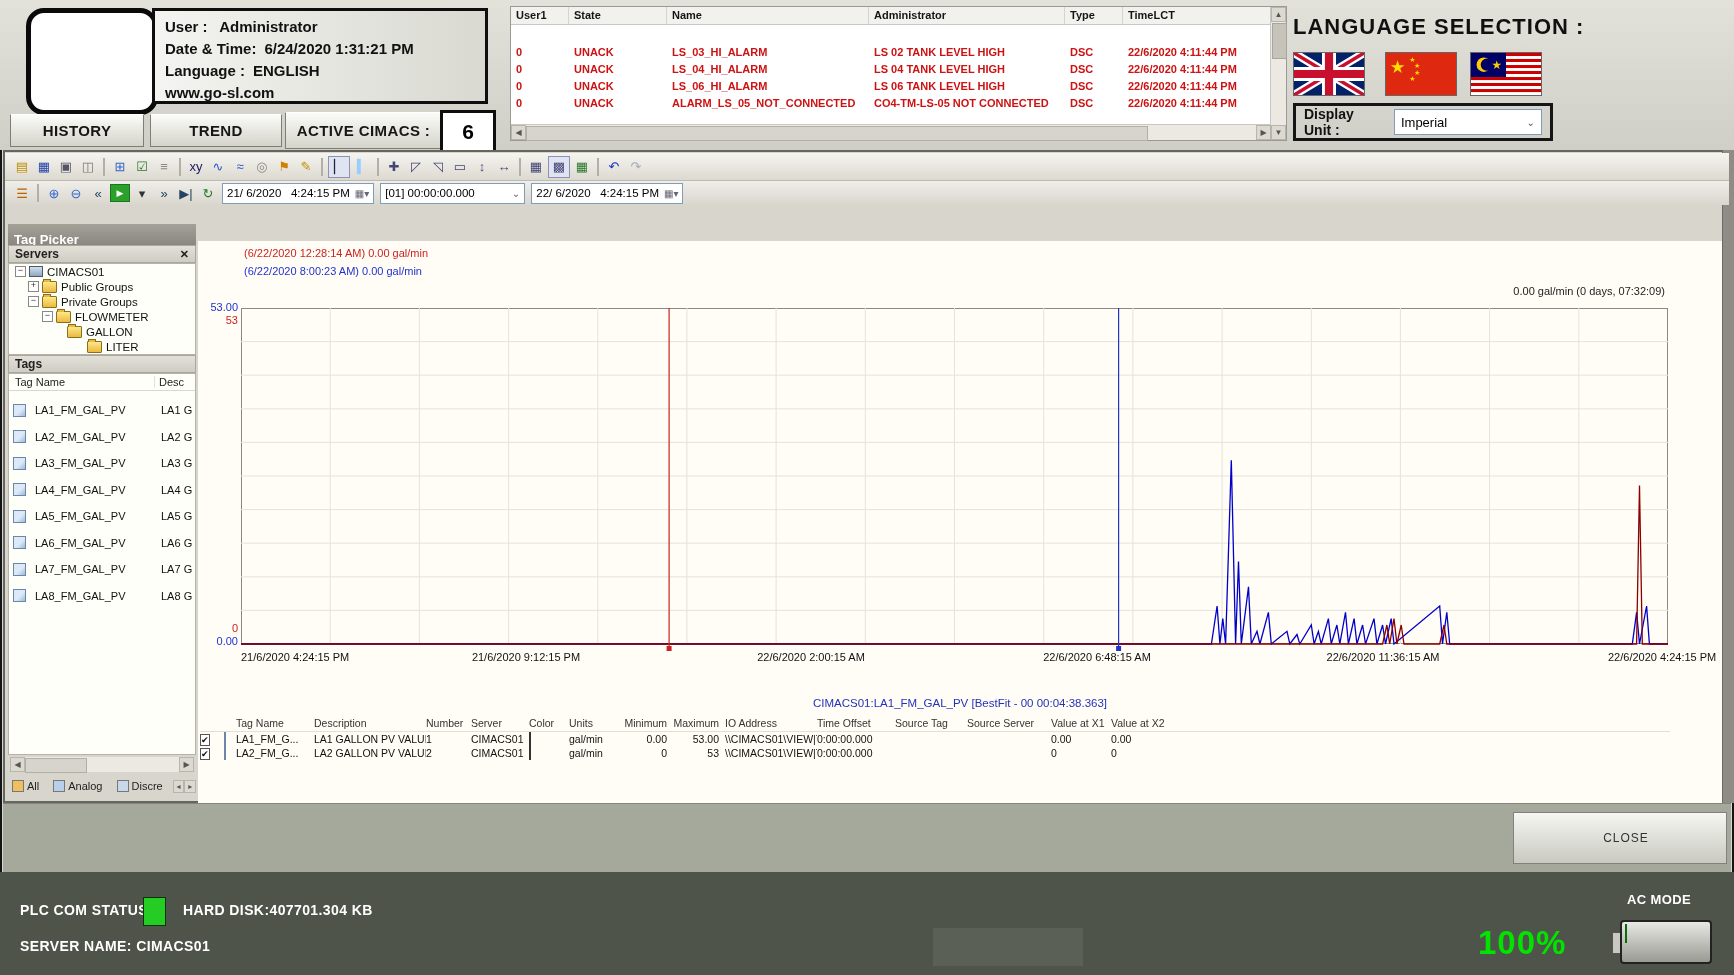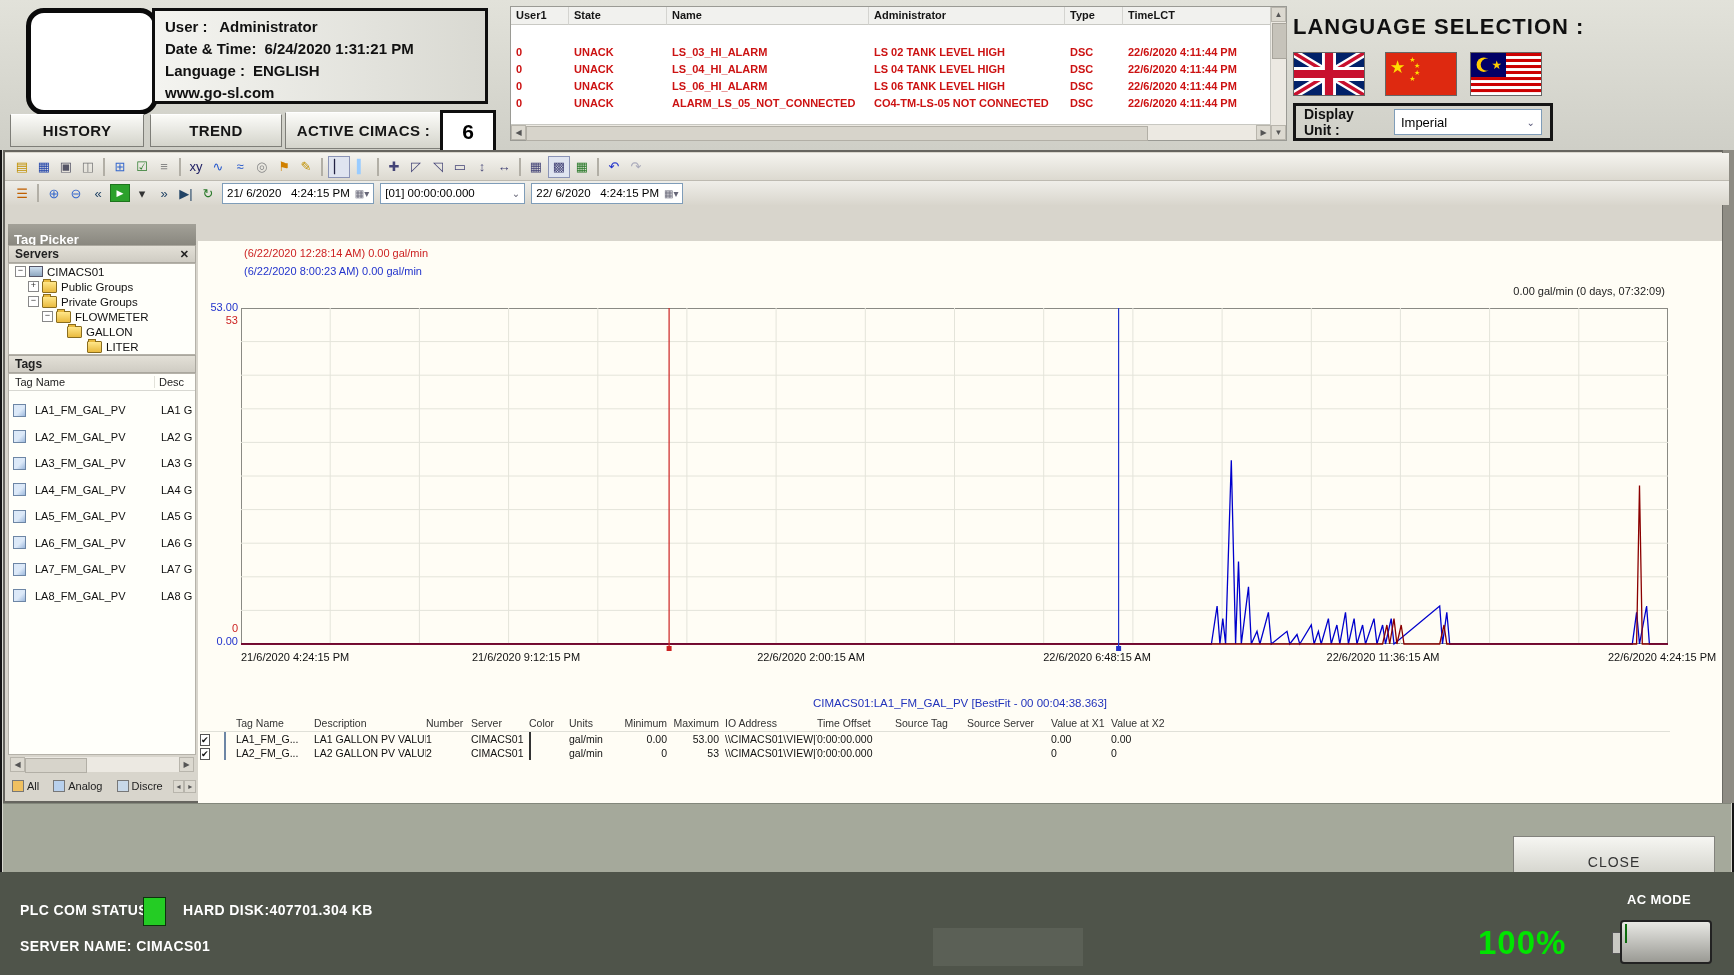--- a/index.html
+++ b/index.html
@@ -73,22 +73,22 @@
   #legend{position:absolute;left:2px;top:474px;width:1470px;font-size:10.5px;color:#111;}
   .lgrow{display:grid;grid-template-columns:20px 16px 78px 112px 45px 58px 40px 48px 56px 52px 92px 78px 72px 84px 60px 60px 1fr;
          height:14px;align-items:center;}
   .lghead{color:#333;height:16px;border-bottom:1px solid #e0e0d8;}
   .lg-r{text-align:right;padding-right:6px;}
   .cbx{width:11px;height:11px;border:1px solid #555;background:#fff;font-size:9px;line-height:11px;text-align:center;color:#111;}
   .swatch{width:34px;height:12px;border:1px solid #333;}
   .clip{overflow:hidden;white-space:nowrap;}
   
   #closeband{left:3px;top:803px;width:1728px;height:69px;background:#a5a99b;border-top:1px solid #83877b;}
-  #closebtn{left:1513px;top:836px;width:200px;height:50px;background:linear-gradient(180deg,#f6f6f2,#c9c9c1);border:1px solid #82827c;
-            display:flex;align-items:center;justify-content:center;font-size:14px;color:#333;letter-spacing:1px;}
+  #closebtn{left:1513px;top:812px;width:200px;height:50px;background:linear-gradient(180deg,#f6f6f2,#c9c9c1);border:1px solid #82827c;
+            display:flex;align-items:center;justify-content:center;font-size:12px;color:#333;letter-spacing:1px;padding-left:12px;}
   #statusbar{left:0;top:872px;width:1734px;height:103px;background:#4f544a;color:#fff;font-weight:bold;}
   .stext{position:absolute;font-size:14px;letter-spacing:.4px;white-space:nowrap;}
   #plcsq{position:absolute;left:143px;top:25px;width:21px;height:27px;background:#24cc24;border:1px solid #0c330c;}
   #pct{position:absolute;left:1478px;top:52px;font-size:33px;color:#00e400;letter-spacing:1px;}
   #battery{position:absolute;left:1620px;top:48px;width:92px;height:44px;border:2px solid #222;border-radius:4px;
            background:linear-gradient(180deg,#e8e8e4,#9a9a94);padding:3px;box-sizing:border-box;}
   #battfill{width:100%;height:100%;background:linear-gradient(180deg,#a8f26a,#19b219 55%,#0f8f0f);border:1px solid #0b6b0b;}
   #battnub{position:absolute;left:1612px;top:60px;width:9px;height:20px;background:#c9c9c3;border:1px solid #555;}
   #ghostpanel{position:absolute;left:933px;top:56px;width:150px;height:38px;background:rgba(255,255,255,0.07);}
   #rightstrip{left:1722px;top:150px;width:12px;height:653px;background:#8e8c84;border-left:1px solid #6a6963;}

